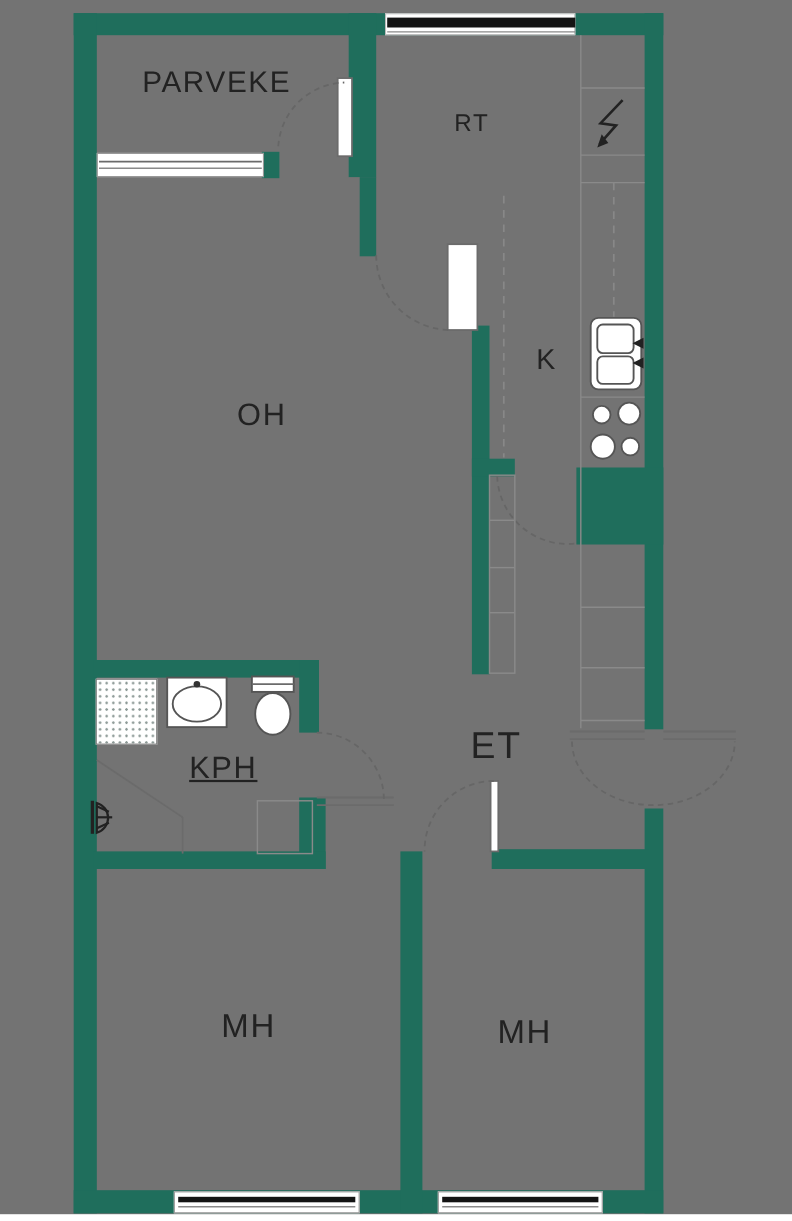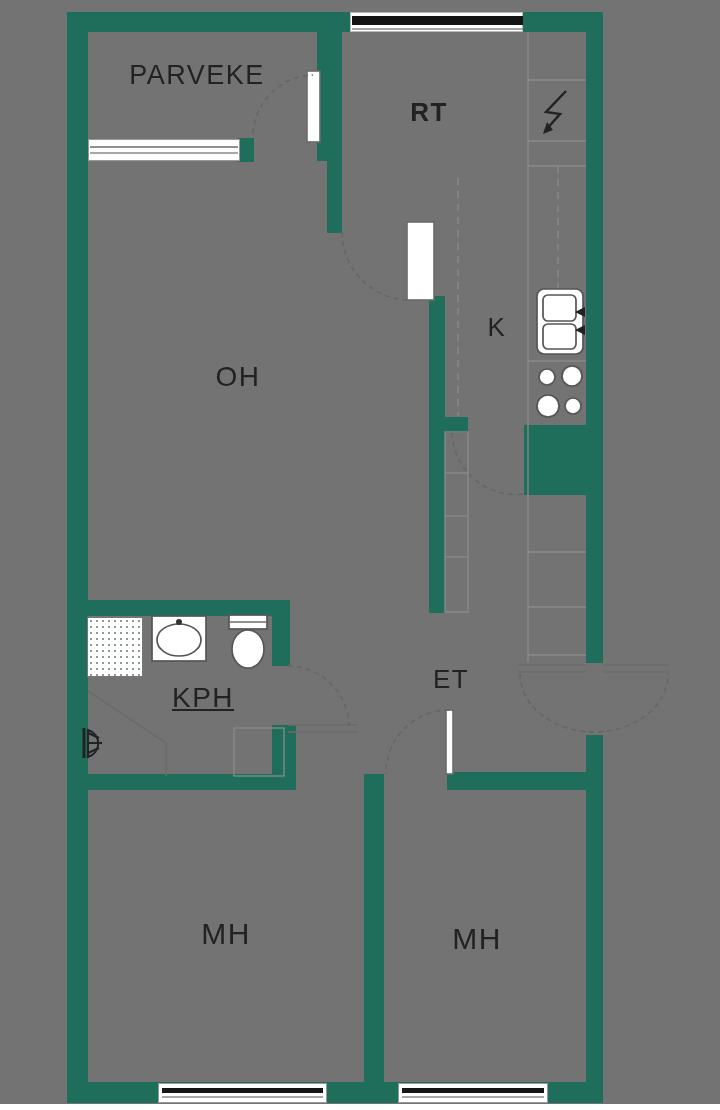--- a/index.html
+++ b/index.html
@@ -6,25 +6,25 @@
   #canvas{
     position:relative;width:720px;height:1104px;background:#737373;overflow:hidden;
     font-family:"Liberation Sans", sans-serif;
   }
   .wall{position:absolute;background:var(--wall,#1f6e5c);}
   .room-label{
     position:absolute;transform:translate(-50%,-50%);
     color:var(--text,#222);letter-spacing:1.5px;font-weight:400;white-space:nowrap;
   }
   .lbl-parveke{left:197px;top:75px;font-size:27px;}
-  .lbl-rt{left:429px;top:112px;font-size:26px;font-weight:bold;}
+  .lbl-rt{left:429px;top:112px;font-size:22px;}
   .lbl-oh{left:238px;top:377px;font-size:28px;}
   .lbl-k{left:497px;top:327px;font-size:26px;}
   .lbl-kph{left:203px;top:698px;font-size:28px;text-decoration:underline;}
-  .lbl-et{left:451px;top:679px;font-size:26px;}
+  .lbl-et{left:451px;top:679px;font-size:34px;}
   .lbl-mh-left{left:226px;top:934px;font-size:30px;}
   .lbl-mh-right{left:477px;top:939px;font-size:30px;}
   .window{position:absolute;background:#ffffff;border:1px solid #999;box-sizing:border-box;}
   .shower{
     position:absolute;left:87px;top:617px;width:56px;height:60px;
     border:1.5px solid #777;box-sizing:border-box;background:#fff;
     background-image:radial-gradient(#8d9a97 1px, transparent 1.3px);
     background-size:6px 6px;
   }
   svg{position:absolute;left:0;top:0;}

